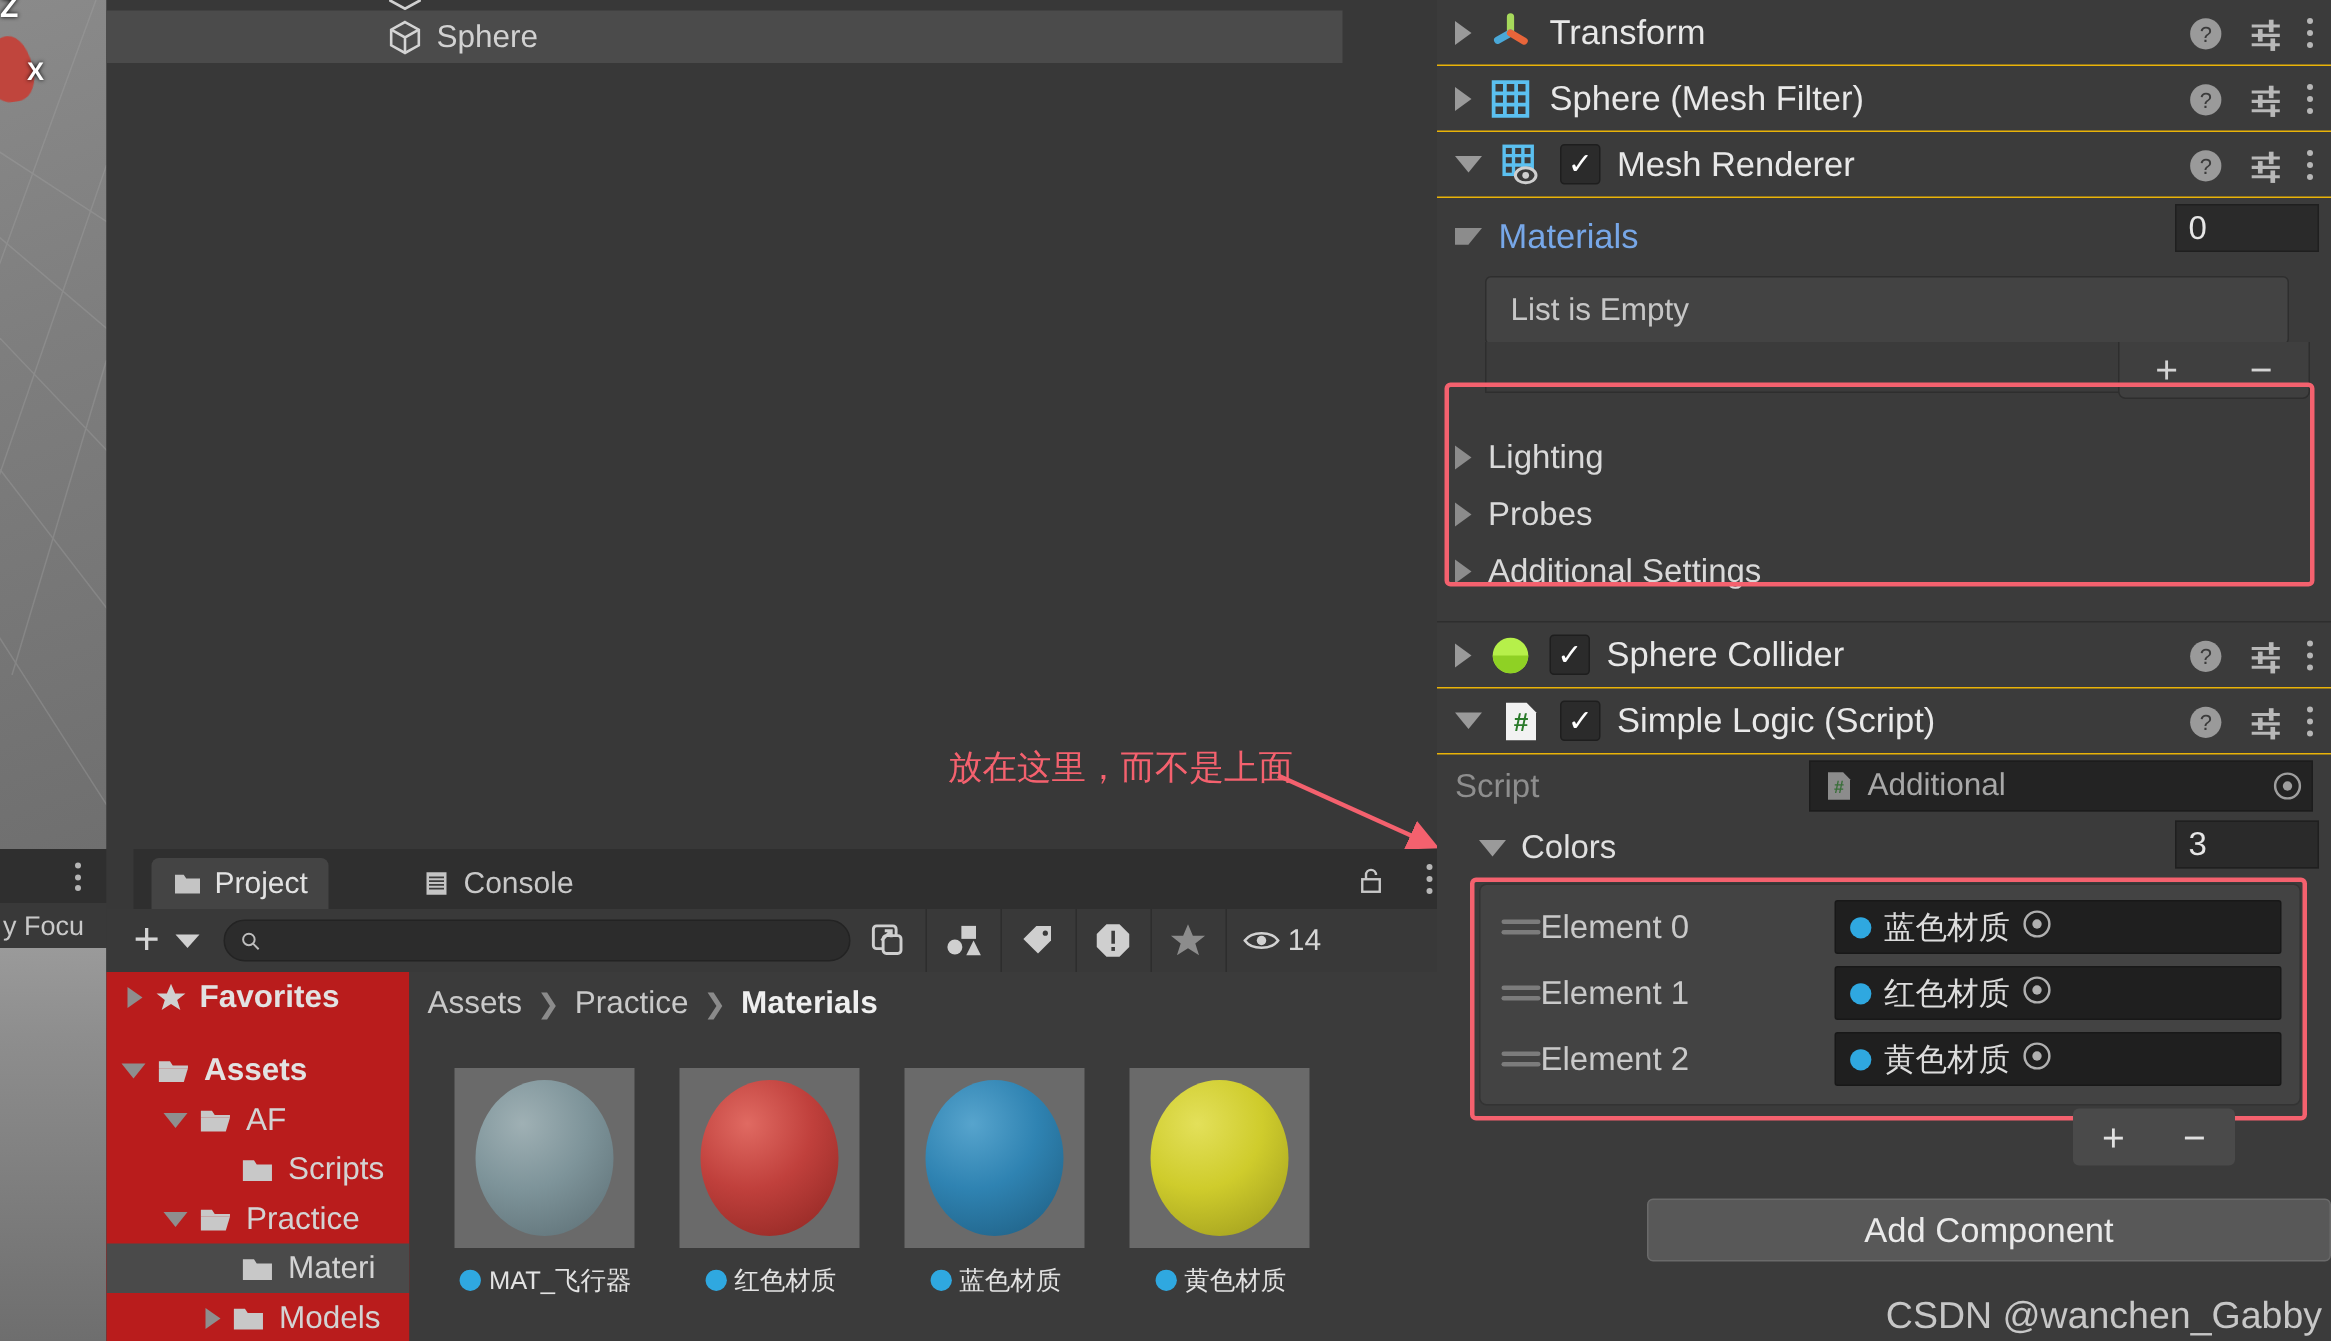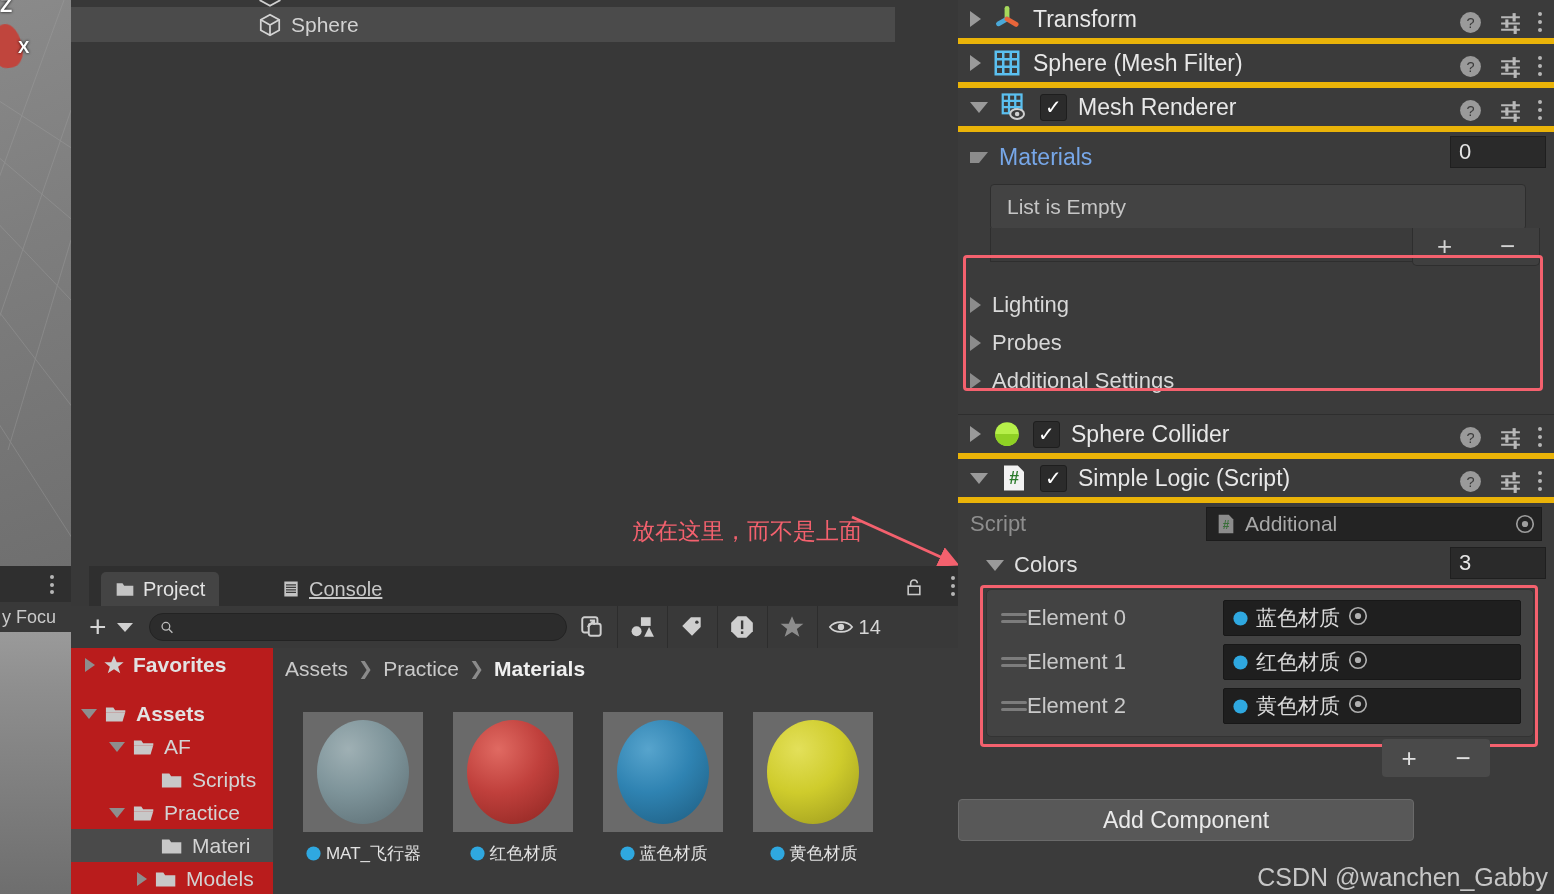--- a/index.html
+++ b/index.html
@@ -75,21 +75,21 @@
     position:absolute; left:71px; top:566px; width:887px; height:328px; background:#383838;
   }
   .prj-tabstrip {
     position:absolute; left:18px; top:0; width:887px; height:40px; background:#2f2f2f;
   }
   .prj-tab {
     position:absolute; top:6px; height:34px; display:flex; align-items:center; gap:8px;
     padding:0 14px; font-size:20px; color:#c8c8c8; border-radius:5px 5px 0 0;
   }
   .prj-tab.active { left:12px; background:#444444; color:#e3e3e3; }
-  .prj-tab.inactive { left:178px; background:transparent;text-decoration:underline; }
+  .prj-tab.inactive { left:178px; background:transparent; }
   .tab-icon { width:20px; height:20px; flex:none; }
   .prj-lock { position:absolute; right:52px; top:10px; width:20px; height:22px; }
   .prj-kebab {
     position:absolute; right:21px; top:10px; width:4px; height:20px;
     display:flex; flex-direction:column; justify-content:space-between; align-items:center;
   }
   .prj-kebab i { width:4px; height:4px; border-radius:50%; background:#b6b6b6; }
 
   .prj-toolbar {
     position:absolute; left:0; top:40px; width:887px; height:42px; background:#393939;
@@ -151,21 +151,21 @@
   }
   .mat-dot { width:17px; height:17px; flex:none; }
 
   
   .inspector {
     position:absolute; left:958px; top:0; width:596px; height:894px; background:#3b3b3b;
     overflow:hidden;
   }
   .comp-head {
     height:44px; display:flex; align-items:center; gap:11px; padding-left:12px;
-    border-bottom:6px solid #eab308; color:#e8e8e8; font-size:23px; position:relative;
+    border-bottom:1px solid #eab308; color:#e8e8e8; font-size:23px; position:relative;
   }
   .foldout { width:0;height:0;border-top:8px solid transparent;border-bottom:8px solid transparent;
              border-left:11px solid #9a9a9a; flex:none; }
   .foldout.open { border-left:9px solid transparent;border-right:9px solid transparent;
                   border-top:11px solid #9a9a9a; border-bottom:0; }
   .comp-icon { width:30px; height:30px; flex:none; }
   .chk {
     width:27px;height:27px;background:#2b2b2b;border:1px solid #1e1e1e;border-radius:3px;flex:none;
     display:flex;align-items:center;justify-content:center;color:#fff;font-size:20px;line-height:1;
   }
@@ -238,33 +238,33 @@
 
   .arr-tray {
     position:relative; height:44px; margin:0 20px 0 28px;
   }
   .arr-tray .tray2 {
     position:absolute; right:44px; top:2px; width:108px; height:38px; background:#4a4a4a;
     border-radius:4px; display:flex; align-items:center; justify-content:space-around;
     color:#e0e0e0; font-size:26px;
   }
 
-  .add-comp-wrap { display:flex; justify-content:flex-start; margin-top:18px; }
+  .add-comp-wrap { display:flex; justify-content:flex-end; margin-top:18px; }
   .add-comp {
     width:456px; height:42px; background:#585858; border:1px solid #6a6a6a; border-radius:4px;
     color:#eaeaea; font-size:23px; display:flex; align-items:center; justify-content:center;
   }
   .watermark {
     position:absolute; right:6px; bottom:2px; color:#c7c7c7; font-size:25px;
   }
 
   
   .anno-text {
     position:absolute; left:632px; top:496px; color:#f4616e; font-size:23px;
-    font-family:Liberation Serif, serif; white-space:nowrap;margin-top:20px;
+    font-family:Liberation Serif, serif; white-space:nowrap;
   }
   .anno-arrow { position:absolute; left:850px; top:515px; pointer-events:none; }
   .sep-line { height:1px; background:#2e2e2e; }
 </style>
 </head>
 <body>
 
 <div id="root">
 
   <div class="scene-view">

